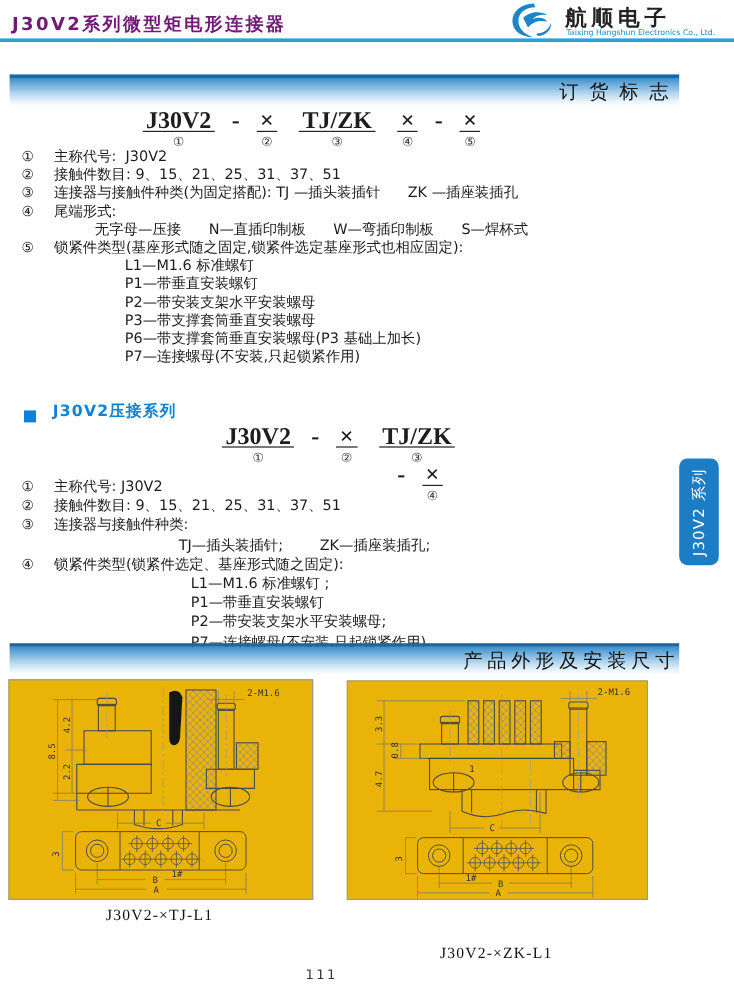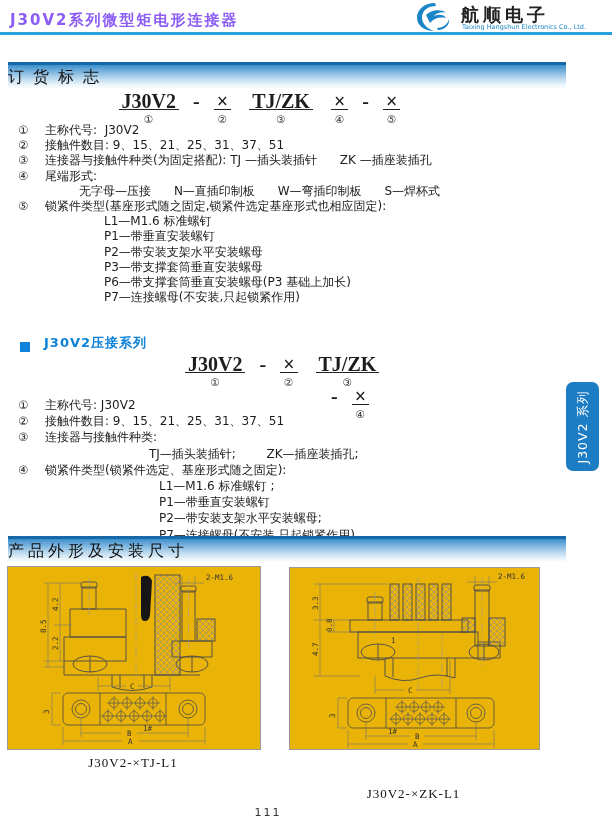--- a/index.html
+++ b/index.html
@@ -1,29 +1,29 @@
 <!DOCTYPE html>
 <html><head>
 <meta charset="utf-8">
 <style>
   html,body{margin:0;padding:0;background:#e8e8e8;}
   #page{position:relative;width:612px;height:825px;background:#ffffff;overflow:hidden;
         font-family:"DejaVu Sans","Liberation Sans",sans-serif;color:#1c1c1c;}
   
   .hdr-title{position:absolute;left:10px;top:11px;font-size:15px;font-weight:bold;
-             letter-spacing:2px;color:#8b5cf6;}
+             letter-spacing:2px;color:#701a75;}
   .hdr-rule{position:absolute;left:0;top:32px;width:612px;height:2.5px;background:#2aa0dc;}
-  .logo{position:absolute;right:14px;top:1px;width:185px;height:40px;}
+  .logo{position:absolute;right:4px;top:1px;width:185px;height:40px;}
   .logo-name{position:absolute;left:48px;top:2px;font-size:18px;font-weight:bold;
              letter-spacing:4px;color:#222;}
   .logo-sub{position:absolute;left:49px;top:22px;font-size:6.5px;color:#1e88c6;white-space:nowrap;}
   
   .secbar{position:absolute;left:8px;width:558px;height:23px;border-top:3px solid #1668a8;
           background:linear-gradient(180deg,#3b8fcb 0%,#6cabdb 22%,#b3d5ec 55%,#e9f4fb 85%,#fbfdff 100%);
-          text-align:left;}
+          text-align:right;}
   .secbar span{font-family:"DejaVu Serif","Liberation Serif",serif;font-size:16px;color:#111;
                line-height:23px;letter-spacing:9px;}
   
   .codewrap{position:absolute;display:flex;align-items:flex-start;}
   .cpart{display:flex;flex-direction:column;align-items:center;margin:0 9px;}
   .cpart.hy{margin:0 2px;}
   .clabel{font-family:"Liberation Serif",serif;font-weight:bold;font-size:20px;color:#1d1d1d;
           line-height:16px;padding:0 3px;white-space:pre;}
   .u{border-bottom:1.3px solid #222;}
   .cnum2{font-size:10.5px;color:#333;line-height:13px;margin-top:3px;min-height:13px;}

